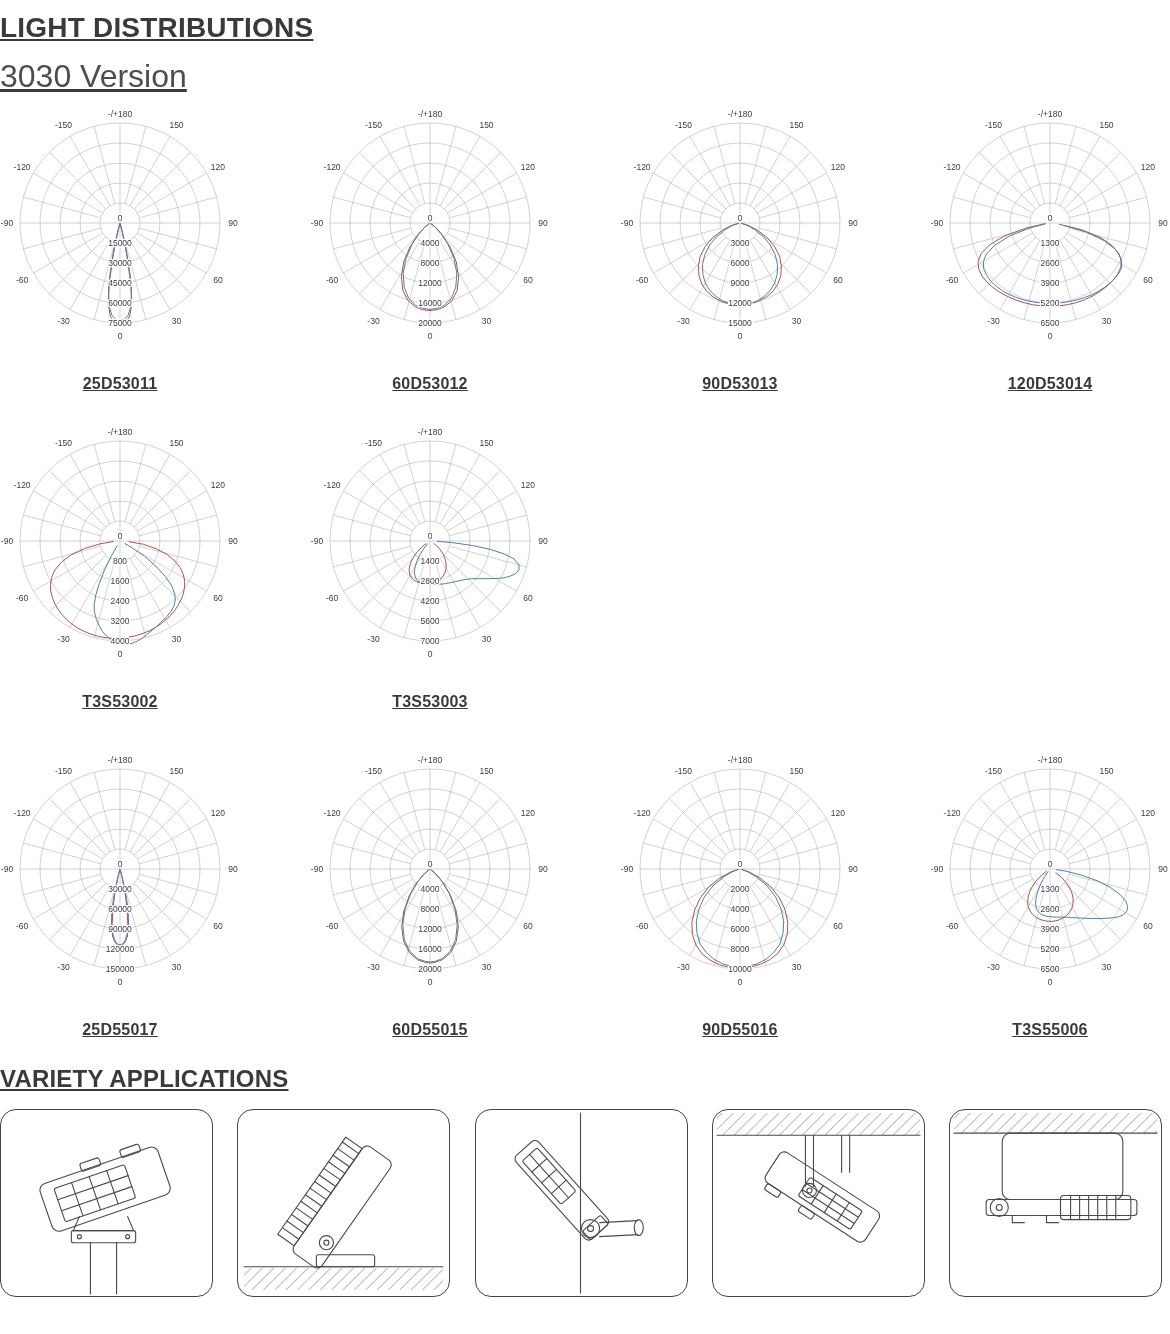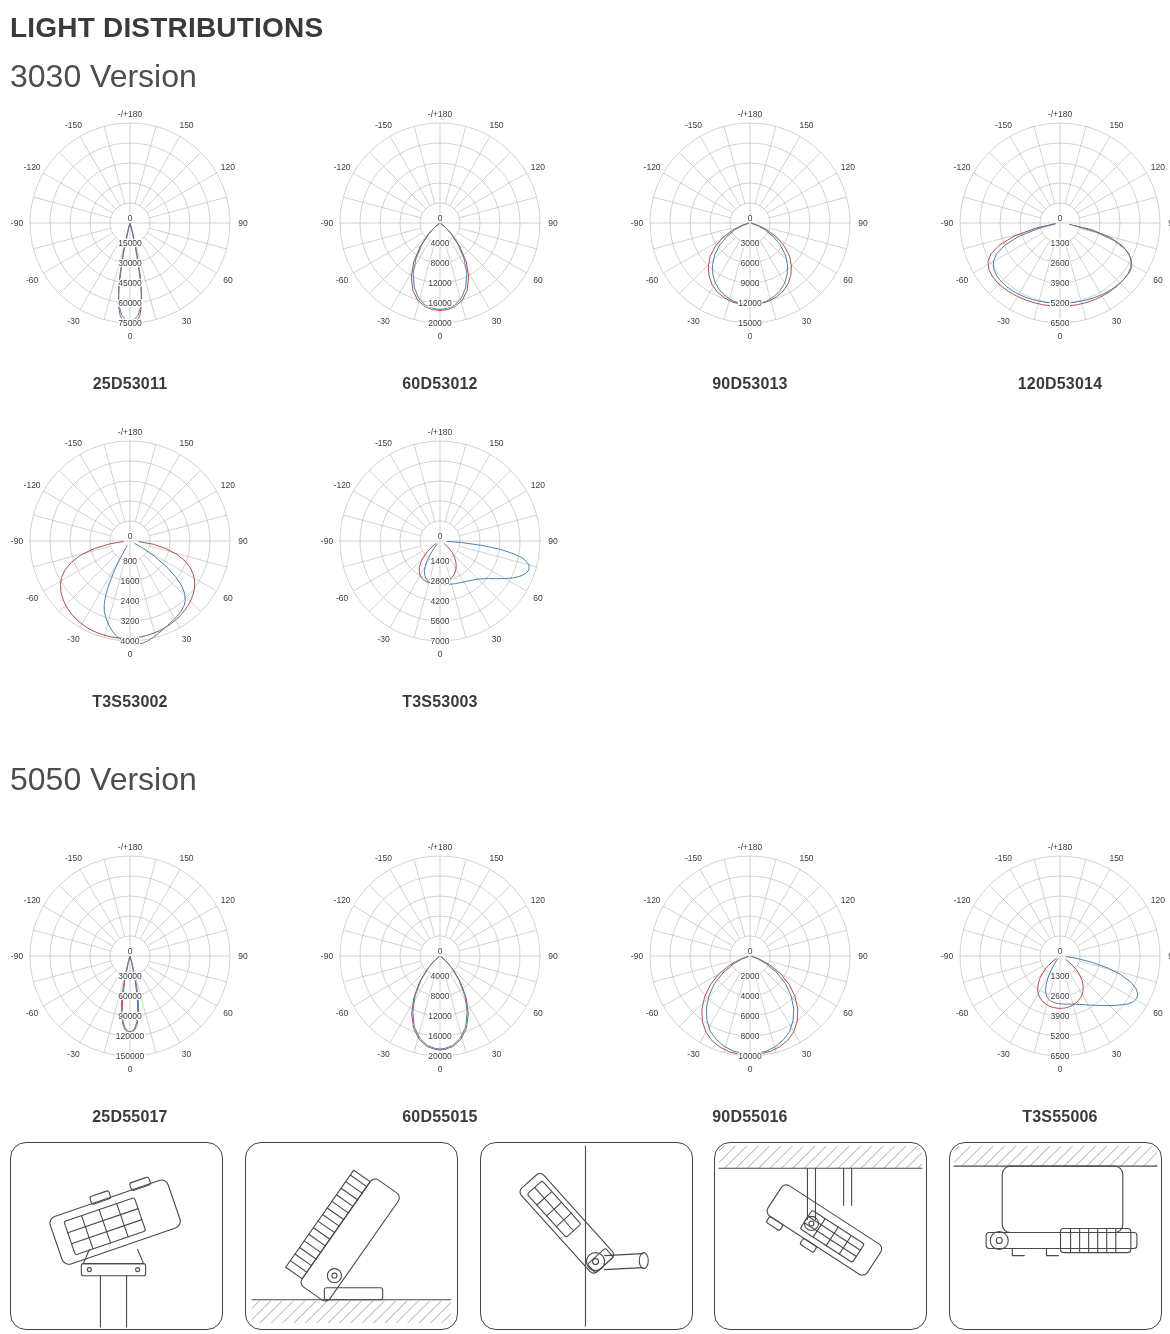--- a/index.html
+++ b/index.html
@@ -1,17 +1,17 @@
 <!DOCTYPE html>
 <html><head>
 <meta charset="utf-8">
 <style>
   html,body{margin:0;padding:0;background:#fff;}
   body{width:1170px;height:1334px;font-family:"Liberation Sans",sans-serif;color:#3a3a3a;overflow:hidden;}
-  .page{padding:12px 0 0 10px;width:1165px;box-sizing:border-box;}
+  .page{padding:12px 0 0 0;width:1165px;box-sizing:border-box;text-decoration:underline;}
   .title{font-size:28px;font-weight:700;color:#3a3a3a;margin:0;letter-spacing:.2px;}
   .subtitle{font-size:32px;font-weight:400;color:#4d4d4d;margin:14px 0 0 0;}
   .subtitle.second{margin-top:50px;}
   .chart-row{display:flex;gap:70px;margin-top:6px;}
   .chart-row.mid{margin-top:26px;}
   .chart-row.third{margin-top:36px;}
   .chart-cell{width:240px;flex:0 0 auto;text-align:center;}
   .caption{font-size:16px;font-weight:700;color:#3a3a3a;margin-top:20px;letter-spacing:.2px;}
   .ptick{font-family:"Liberation Sans",sans-serif;font-size:8.5px;fill:#3c3c3c;}
   .halo{paint-order:stroke;stroke:#ffffff;stroke-width:2.5px;}
@@ -333,21 +333,20 @@
           <path d="M117.6,124.7L113.7,129.8L109.9,135.9L106.8,142.4L105.0,148.0L104.4,152.5L104.8,156.2L105.8,159.1L107.2,161.3L109.1,162.8L111.1,163.9L113.3,164.6L115.5,165.0L117.7,165.4L120.0,165.6L123.0,165.6L126.1,165.6L129.2,165.3L132.3,165.0L135.5,164.6L138.7,164.0L142.0,163.4L145.4,162.6L148.9,161.8L152.7,161.0L156.9,160.2L161.9,159.8L168.2,159.6L175.9,159.7L185.0,159.5L192.6,159.0L199.6,157.4L205.4,154.8L209.0,150.9L209.0,145.8L203.8,139.8L194.6,135.1L180.8,130.5L162.6,126.5L141.4,123.5L127.1,122.4" fill="none" stroke="#4f7fae" stroke-width="1" stroke-linejoin="round"></path>
           <text x="120" y="145.0" text-anchor="middle" class="ptick halo">1400</text>
           <text x="120" y="165.0" text-anchor="middle" class="ptick halo">2800</text>
           <text x="120" y="185.0" text-anchor="middle" class="ptick halo">4200</text>
           <text x="120" y="205.0" text-anchor="middle" class="ptick halo">5600</text>
           <text x="120" y="225.0" text-anchor="middle" class="ptick halo">7000</text>
           <text x="120" y="120" text-anchor="middle" class="ptick halo">0</text>
         </svg><div class="caption">T3S53003</div></div>
     </div>
 
-  <div class="subtitle second">5050 Version</div>
 
   <div class="chart-row third">
       <div class="chart-cell"><svg width="240" height="250">
           <circle cx="120" cy="122" r="20" fill="none" stroke="#b4b4b4" stroke-width="0.6"></circle>
           <circle cx="120" cy="122" r="40" fill="none" stroke="#b4b4b4" stroke-width="0.6"></circle>
           <circle cx="120" cy="122" r="60" fill="none" stroke="#b4b4b4" stroke-width="0.6"></circle>
           <circle cx="120" cy="122" r="80" fill="none" stroke="#b4b4b4" stroke-width="0.6"></circle>
           <circle cx="120" cy="122" r="100" fill="none" stroke="#b4b4b4" stroke-width="0.6"></circle>
           <line x1="120.0" y1="122.0" x2="120.0" y2="222.0" stroke="#b4b4b4" stroke-width="0.6"></line>
           <line x1="125.2" y1="141.3" x2="145.9" y2="218.6" stroke="#b4b4b4" stroke-width="0.6"></line>
@@ -542,20 +541,21 @@
           <path d="M118.1,124.4L114.7,129.6L111.0,136.4L108.1,143.5L106.2,150.3L105.6,156.0L106.1,160.3L107.3,163.5L109.1,165.7L111.2,167.3L113.5,168.3L115.9,169.1L118.3,169.5L120.8,169.8L123.4,170.0L126.8,170.1L130.2,170.2L133.8,170.2L137.6,170.3L141.6,170.5L145.9,170.8L150.7,171.1L155.8,171.3L161.5,171.5L167.9,171.6L174.9,171.4L182.4,170.8L188.4,169.9L193.3,167.8L196.7,164.5L197.7,159.9L195.8,154.2L190.1,147.5L180.3,140.4L167.0,133.7L151.7,128.2L136.0,124.2L126.1,122.6" fill="none" stroke="#4f7fae" stroke-width="1" stroke-linejoin="round"></path>
           <text x="120" y="145.0" text-anchor="middle" class="ptick halo">1300</text>
           <text x="120" y="165.0" text-anchor="middle" class="ptick halo">2600</text>
           <text x="120" y="185.0" text-anchor="middle" class="ptick halo">3900</text>
           <text x="120" y="205.0" text-anchor="middle" class="ptick halo">5200</text>
           <text x="120" y="225.0" text-anchor="middle" class="ptick halo">6500</text>
           <text x="120" y="120" text-anchor="middle" class="ptick halo">0</text>
         </svg><div class="caption">T3S55006</div></div>
     </div>
 
+  <h2 class="apps-title">VARIETY APPLICATIONS</h2>
 
   <div class="apps-row">
 
     <div class="app-card">
       <svg class="app-art" viewBox="0 0 210 185">
         <g class="ln">
           <g transform="rotate(-19 103 80)">
             <rect x="42" y="54" width="124" height="50" rx="7"></rect>
             <rect x="56" y="62" width="74" height="35" rx="2"></rect>
             <line x1="74.5" y1="62" x2="74.5" y2="97"></line>

